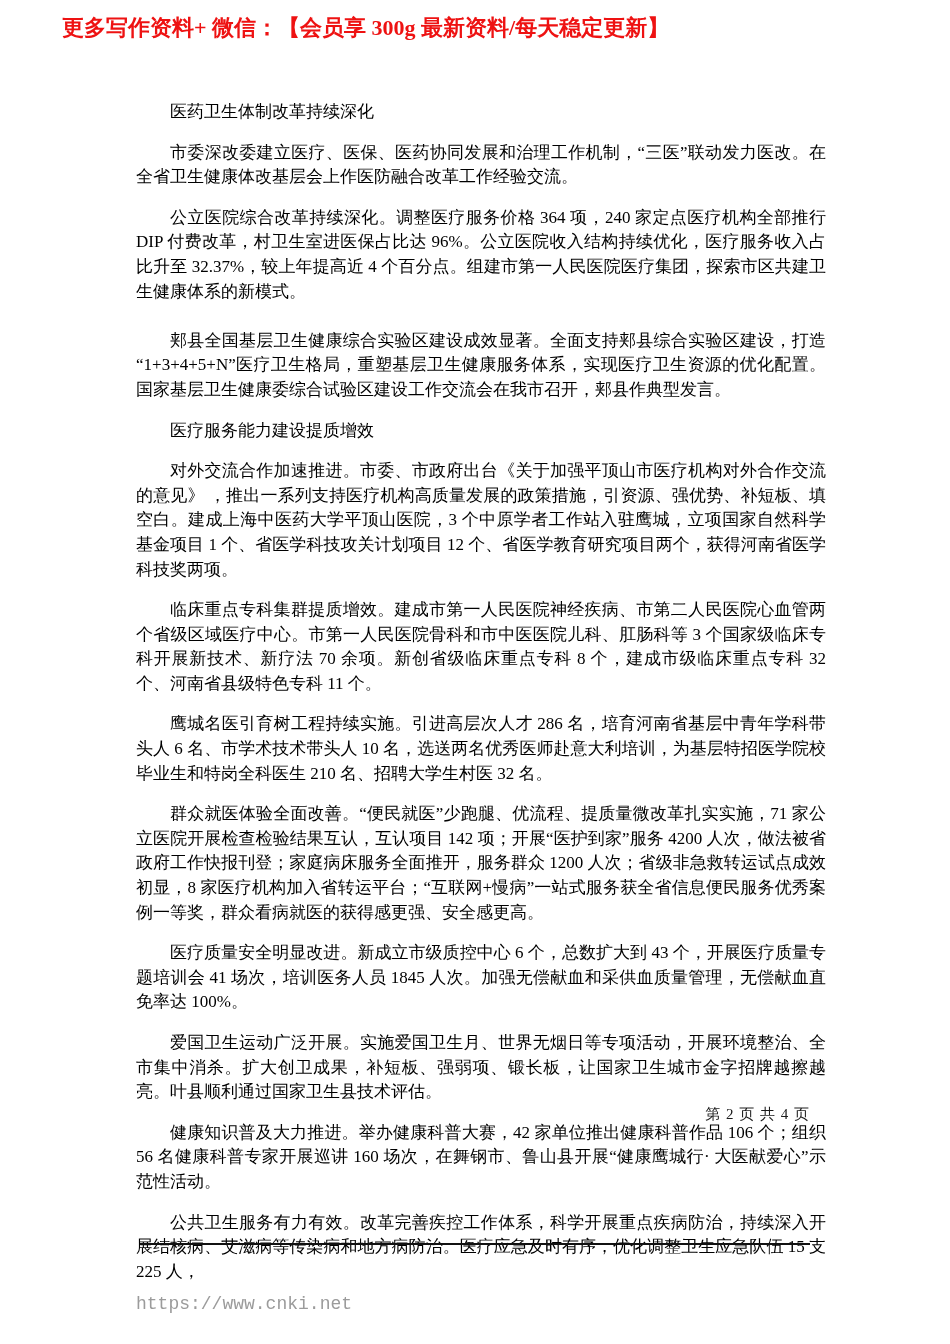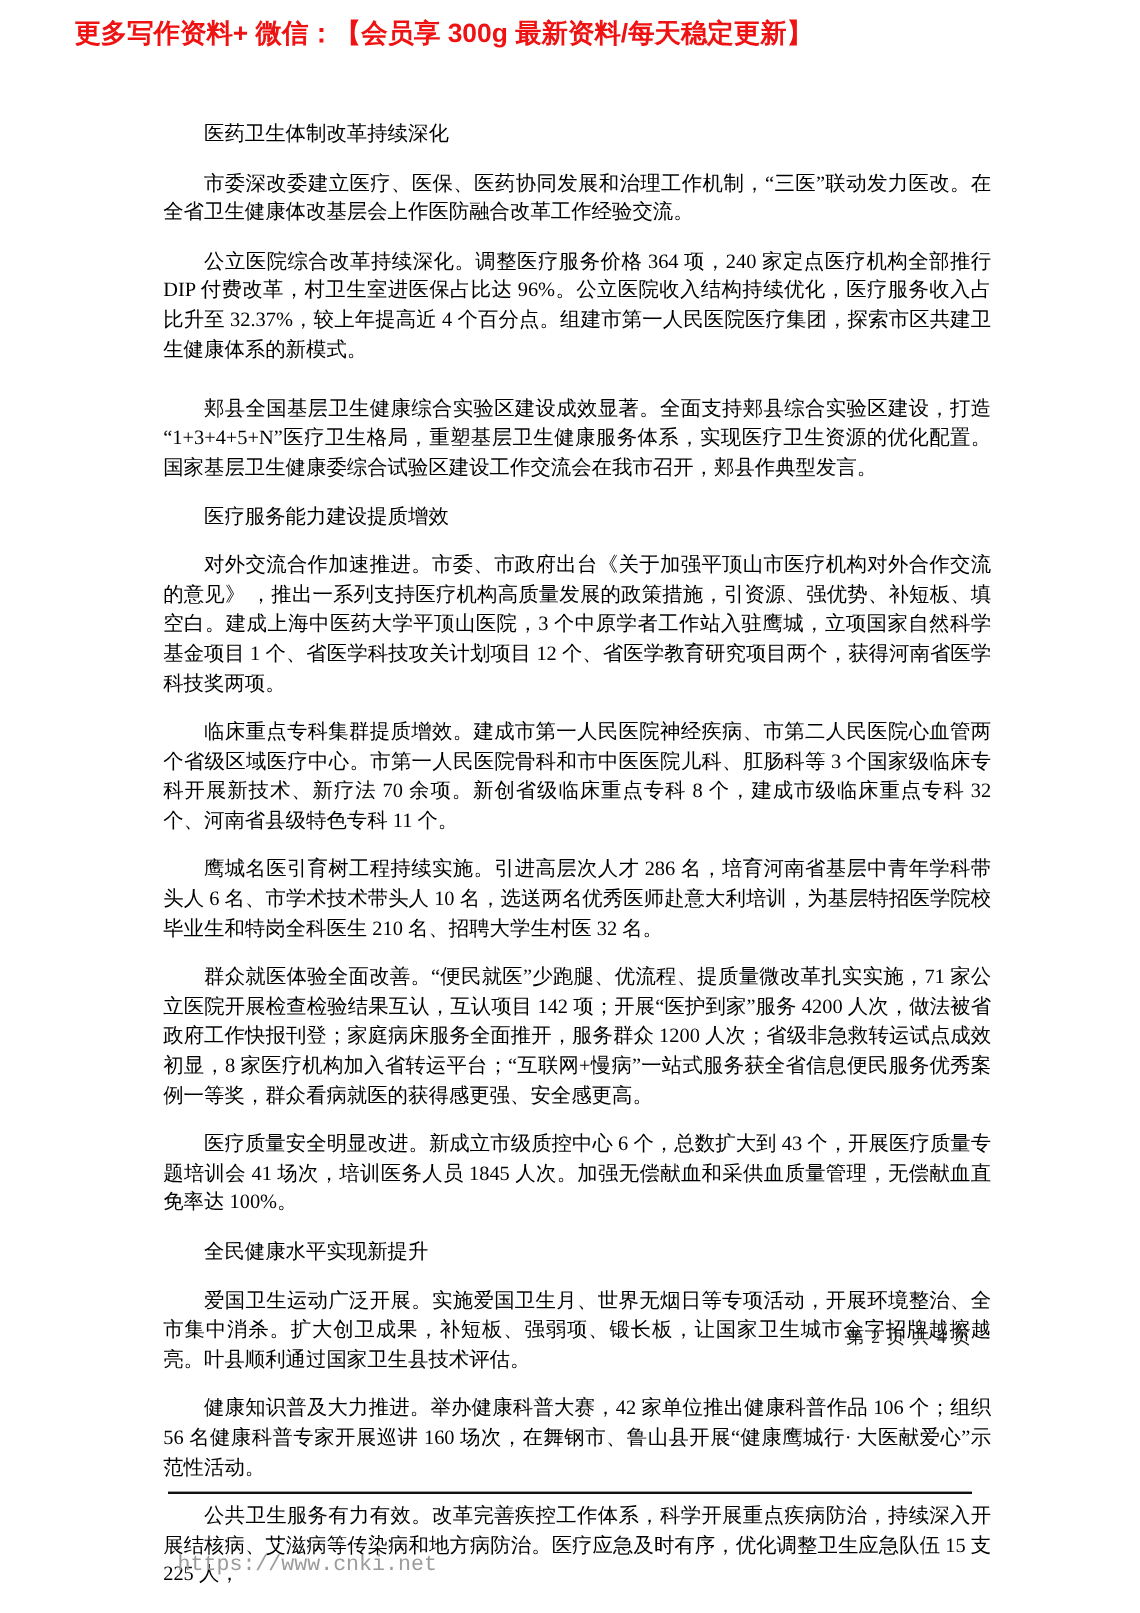--- a/index.html
+++ b/index.html
@@ -8,21 +8,21 @@
     width: 950px;
     height: 1344px;
     background: #ffffff;
     overflow: hidden;
     font-family: "Liberation Serif", "DejaVu Serif", serif;
   }
   .promo {
     position: absolute;
     left: 62px;
     top: 14px;
-    font-family: Liberation Sans, sans-serif;
+    font-family: Liberation Serif, serif;
     font-weight: bold;
     font-size: 22px;
     line-height: 28px;
     color: #ee1212;
     white-space: nowrap;
   }
   .content {
     position: absolute;
     left: 120px;
     top: 84px;
@@ -58,21 +58,21 @@
   .brand {
     position: absolute;
     left: 32px;
     top: 1349px;
     font-size: 21px;
     color: #9b9b9b;
     letter-spacing: 1px;
   }
   .url {
     position: absolute;
-    left: 148px;
+    left: 136px;
     top: 1294px;
     font-family: "Liberation Mono", "DejaVu Sans Mono", monospace;
     font-size: 18px;
     color: #9b9b9b;
   }
 </style>
 </head>
 <body>
 
 <div class="page">
@@ -83,21 +83,20 @@
     <p>医药卫生体制改革持续深化</p>
     <p>市委深改委建立医疗、医保、医药协同发展和治理工作机制，“三医”联动发力医改。在全省卫生健康体改基层会上作医防融合改革工作经验交流。</p>
     <p>公立医院综合改革持续深化。调整医疗服务价格 364 项，240 家定点医疗机构全部推行 DIP 付费改革，村卫生室进医保占比达 96%。公立医院收入结构持续优化，医疗服务收入占比升至 32.37%，较上年提高近 4 个百分点。组建市第一人民医院医疗集团，探索市区共建卫生健康体系的新模式。</p>
     <p class="gap-before">郏县全国基层卫生健康综合实验区建设成效显著。全面支持郏县综合实验区建设，打造“1+3+4+5+N”医疗卫生格局，重塑基层卫生健康服务体系，实现医疗卫生资源的优化配置。国家基层卫生健康委综合试验区建设工作交流会在我市召开，郏县作典型发言。</p>
     <p>医疗服务能力建设提质增效</p>
     <p>对外交流合作加速推进。市委、市政府出台《关于加强平顶山市医疗机构对外合作交流的意见》 ，推出一系列支持医疗机构高质量发展的政策措施，引资源、强优势、补短板、填空白。建成上海中医药大学平顶山医院，3 个中原学者工作站入驻鹰城，立项国家自然科学基金项目 1 个、省医学科技攻关计划项目 12 个、省医学教育研究项目两个，获得河南省医学科技奖两项。</p>
     <p>临床重点专科集群提质增效。建成市第一人民医院神经疾病、市第二人民医院心血管两个省级区域医疗中心。市第一人民医院骨科和市中医医院儿科、肛肠科等 3 个国家级临床专科开展新技术、新疗法 70 余项。新创省级临床重点专科 8 个，建成市级临床重点专科 32 个、河南省县级特色专科 11 个。</p>
     <p>鹰城名医引育树工程持续实施。引进高层次人才 286 名，培育河南省基层中青年学科带头人 6 名、市学术技术带头人 10 名，选送两名优秀医师赴意大利培训，为基层特招医学院校毕业生和特岗全科医生 210 名、招聘大学生村医 32 名。</p>
     <p>群众就医体验全面改善。“便民就医”少跑腿、优流程、提质量微改革扎实实施，71 家公立医院开展检查检验结果互认，互认项目 142 项；开展“医护到家”服务 4200 人次，做法被省政府工作快报刊登；家庭病床服务全面推开，服务群众 1200 人次；省级非急救转运试点成效初显，8 家医疗机构加入省转运平台；“互联网+慢病”一站式服务获全省信息便民服务优秀案例一等奖，群众看病就医的获得感更强、安全感更高。</p>
     <p>医疗质量安全明显改进。新成立市级质控中心 6 个，总数扩大到 43 个，开展医疗质量专题培训会 41 场次，培训医务人员 1845 人次。加强无偿献血和采供血质量管理，无偿献血直免率达 100%。</p>
-    <p>全民健康水平实现新提升</p>
     <p>爱国卫生运动广泛开展。实施爱国卫生月、世界无烟日等专项活动，开展环境整治、全市集中消杀。扩大创卫成果，补短板、强弱项、锻长板，让国家卫生城市金字招牌越擦越亮。叶县顺利通过国家卫生县技术评估。</p>
     <p>健康知识普及大力推进。举办健康科普大赛，42 家单位推出健康科普作品 106 个；组织 56 名健康科普专家开展巡讲 160 场次，在舞钢市、鲁山县开展“健康鹰城行· 大医献爱心”示范性活动。</p>
     <p>公共卫生服务有力有效。改革完善疾控工作体系，科学开展重点疾病防治，持续深入开展结核病、艾滋病等传染病和地方病防治。医疗应急及时有序，优化调整卫生应急队伍 15 支 225 人，</p>
   </div>
 
   <div class="page-num">第 2 页 共 4 页</div>
 
   <div class="divider"></div>
 
   <div class="brand">中国知网</div>

